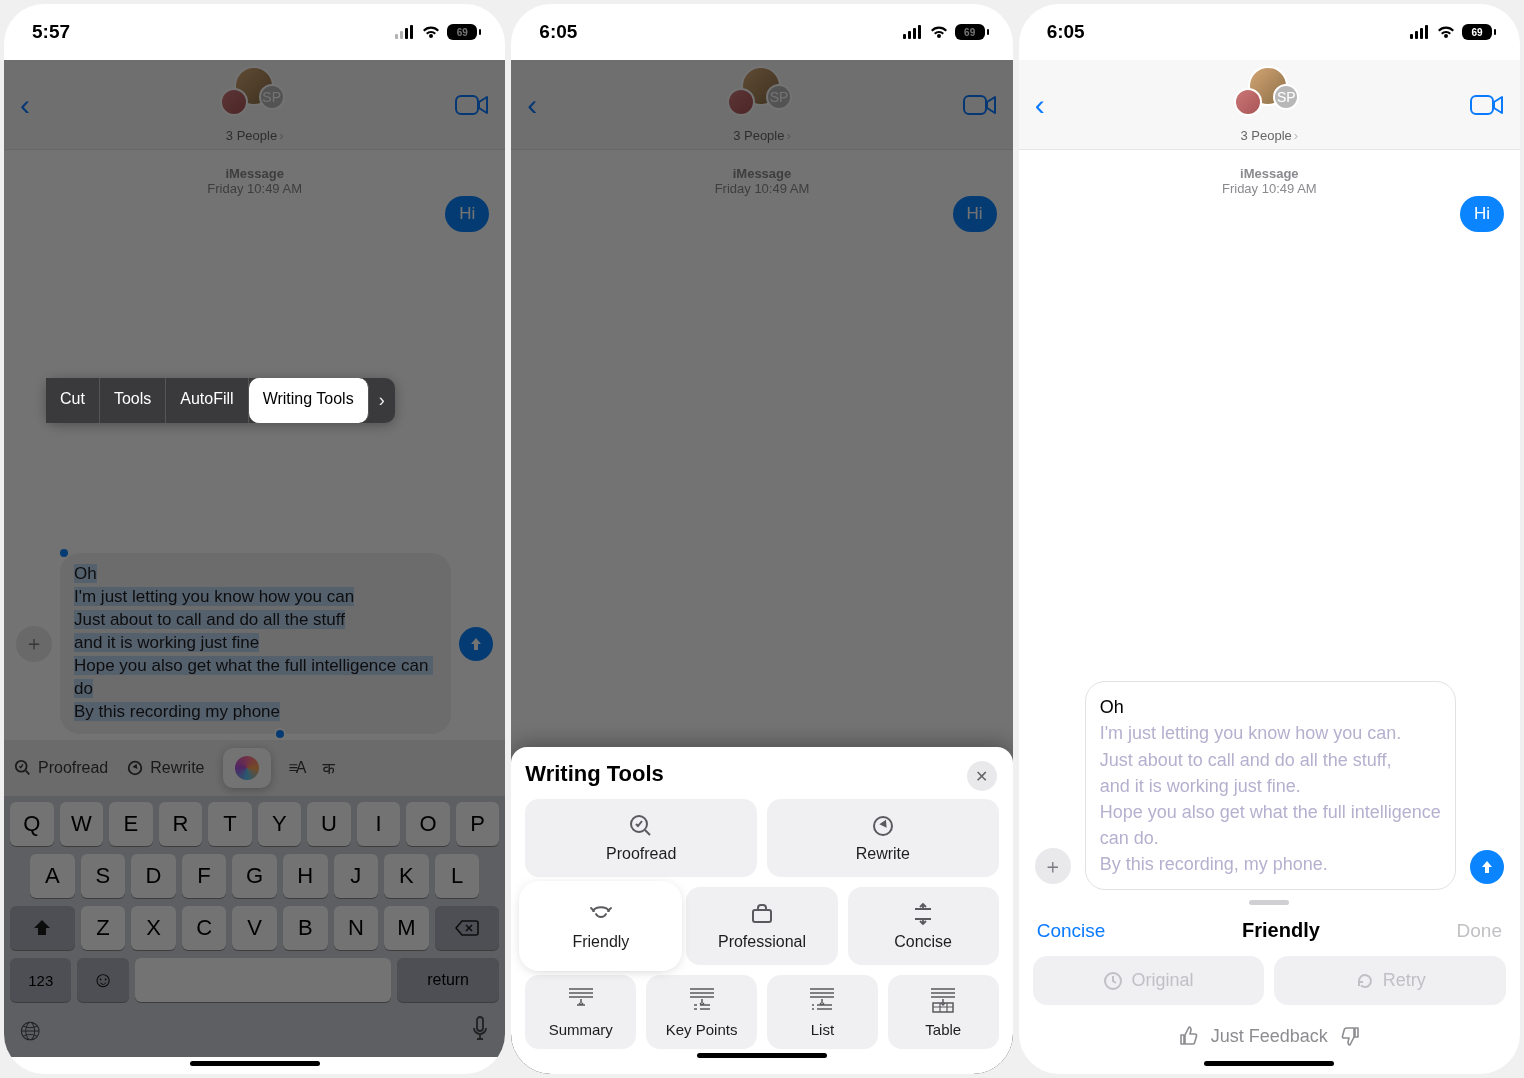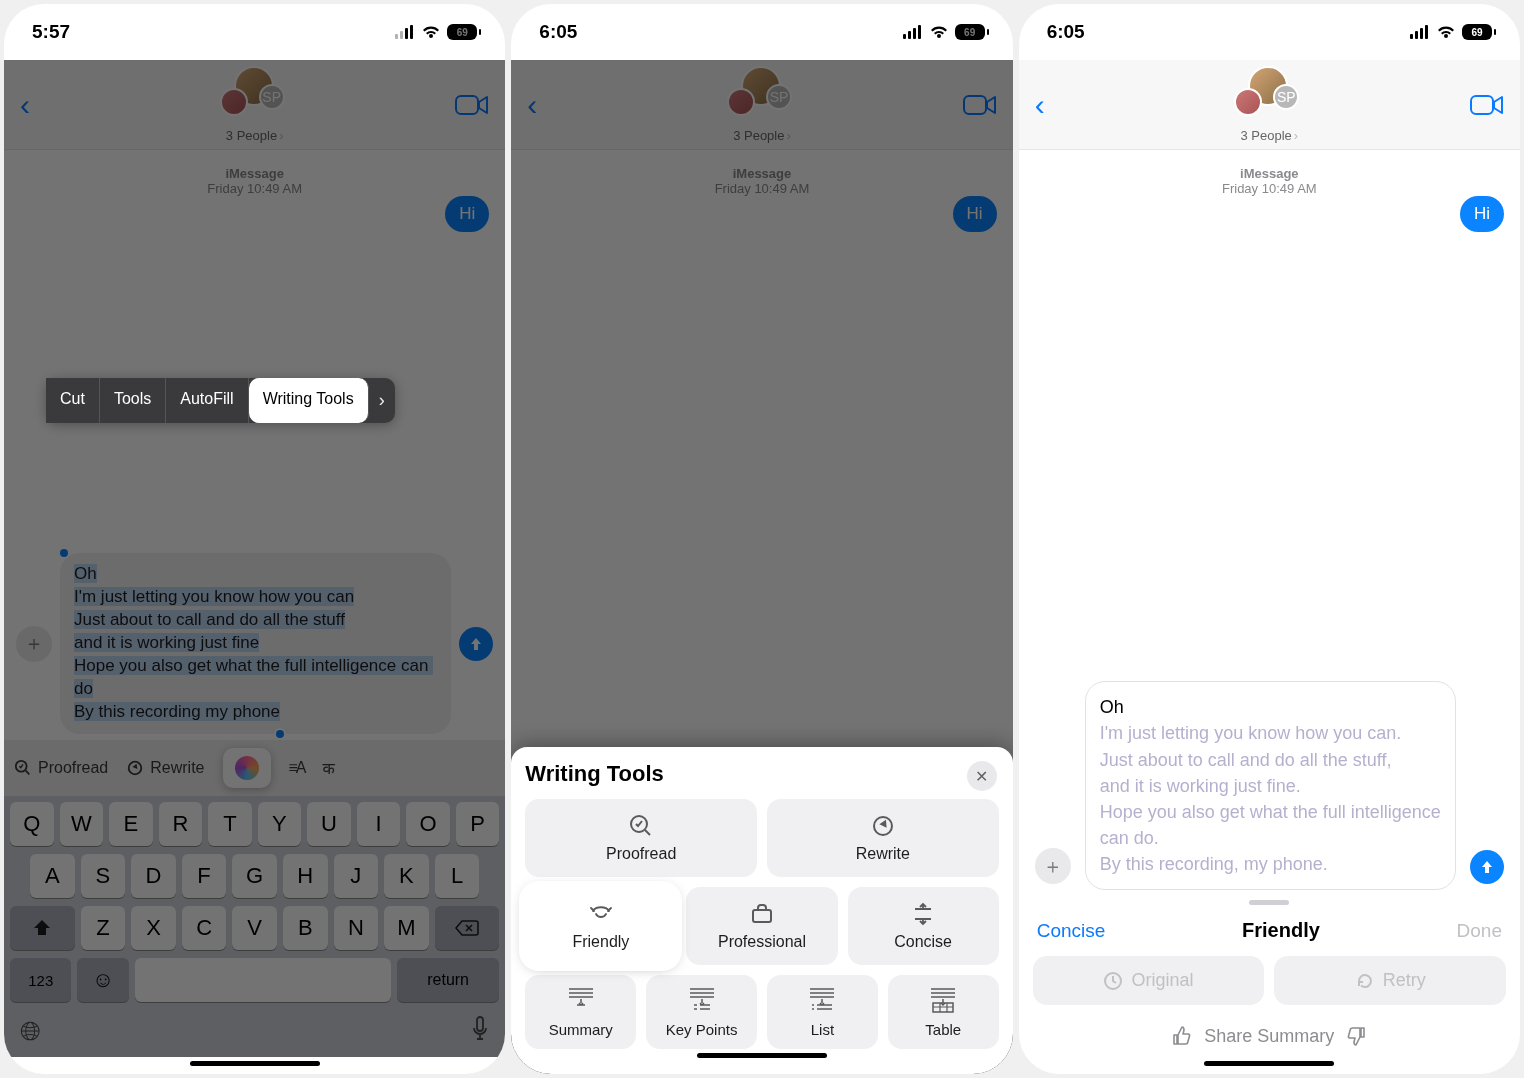--- a/index.html
+++ b/index.html
@@ -441,19 +441,19 @@
           <path d="M4 10a6 6 0 1 1 2 4.5" fill="none" stroke="#c1c1c5" stroke-width="2"></path>
           <path d="M4 15v-4h4" fill="none" stroke="#c1c1c5" stroke-width="2"></path>
         </svg>
       <span>Retry</span>
     </div>
   </div>
   <div class="feedback">
     <svg width="22" height="22" viewBox="0 0 22 22">
         <path d="M4 10h3v9H4zM8 19V10l4-8c1 0 2 1 2 3l-1 4h5c1 0 2 1 1.5 2l-2 7c-.3 1-1 1-2 1z" fill="none" stroke="#8d8d91" stroke-width="1.6" stroke-linejoin="round"></path>
       </svg>
-    <span>Share Summary</span>
+    <span>Just Feedback</span>
     <svg width="22" height="22" viewBox="0 0 22 22">
         <path d="M18 12h-3V3h3zM14 3v9l-4 8c-1 0-2-1-2-3l1-4H4c-1 0-2-1-1.5-2l2-7c.3-1 1-1 2-1z" fill="none" stroke="#8d8d91" stroke-width="1.6" stroke-linejoin="round"></path>
       </svg>
   </div>
   <div class="homebar"></div>
 </div>
 
 </body></html>

